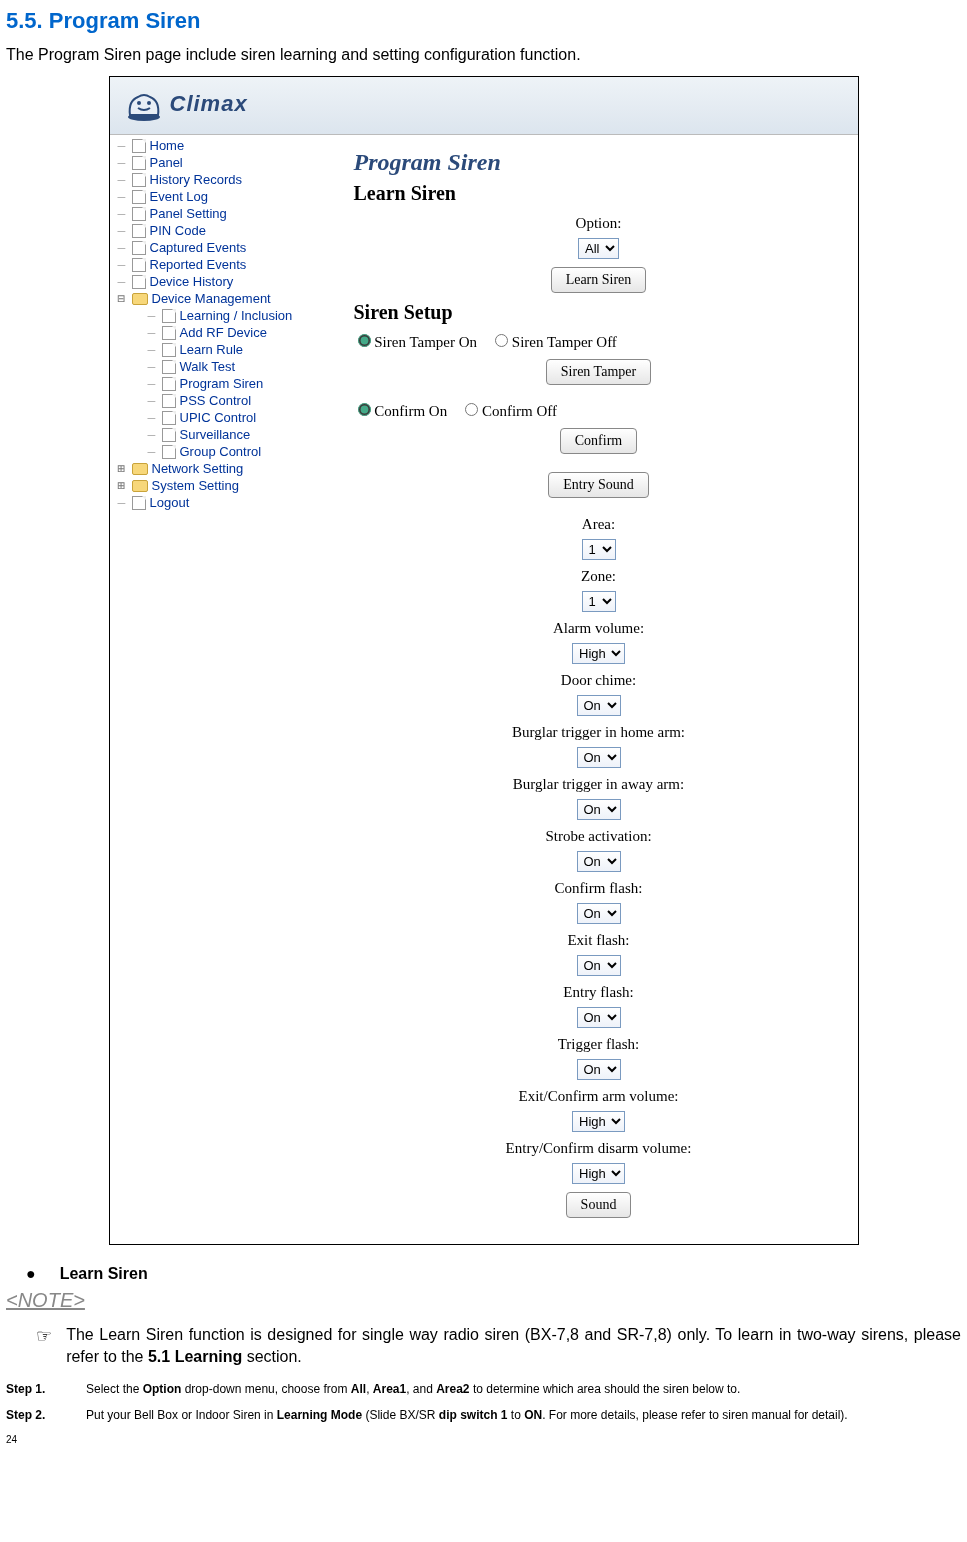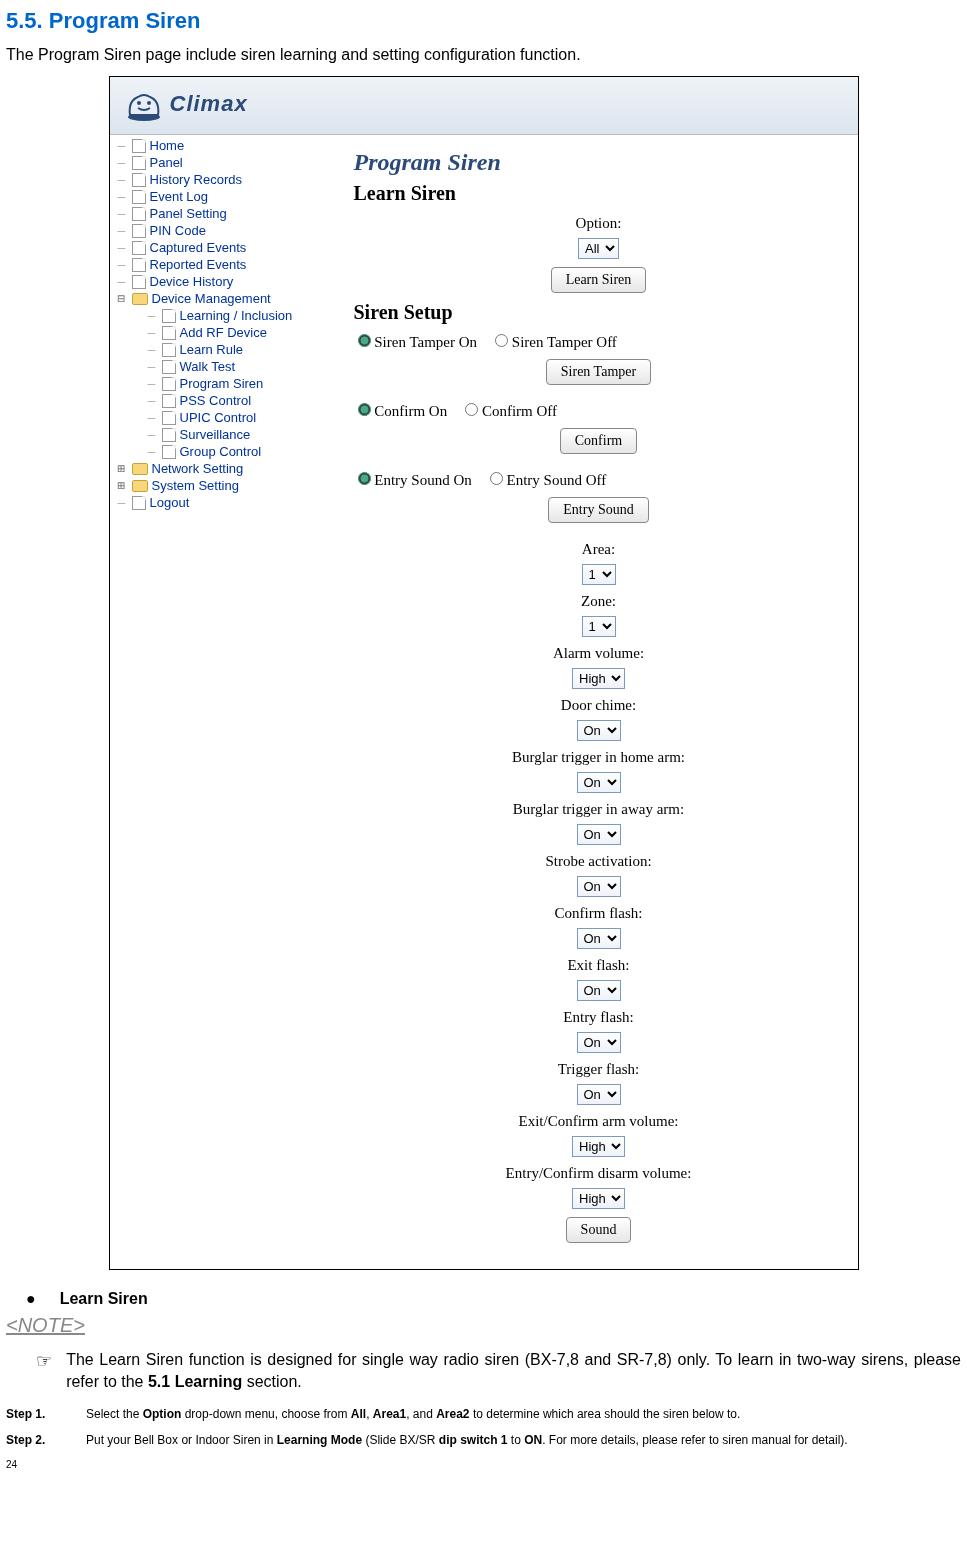--- a/index.html
+++ b/index.html
@@ -331,24 +331,20 @@
         <div class="radio-row">
           <label><input type="radio" name="c" checked="" style=""> <span>Confirm On</span></label>
           <label><input type="radio" name="c" style=""> <span>Confirm Off</span></label>
         </div>
         <div class="form-row">
             <button class="btn">Confirm</button>
           </div>
       </div>
 
       <div class="group-block">
-        <div class="radio-row">
-          <label><input type="radio" name="e" checked="" style=""> <span>Entry Sound On</span></label>
-          <label><input type="radio" name="e" style=""> <span>Entry Sound Off</span></label>
-        </div>
         <div class="form-row">
             <button class="btn">Entry Sound</button>
           </div>
       </div>
 
       <div class="form-row">
           <span>Area:</span>
           <select class="sel"><option>1</option></select>
         </div>
       <div class="form-row">

